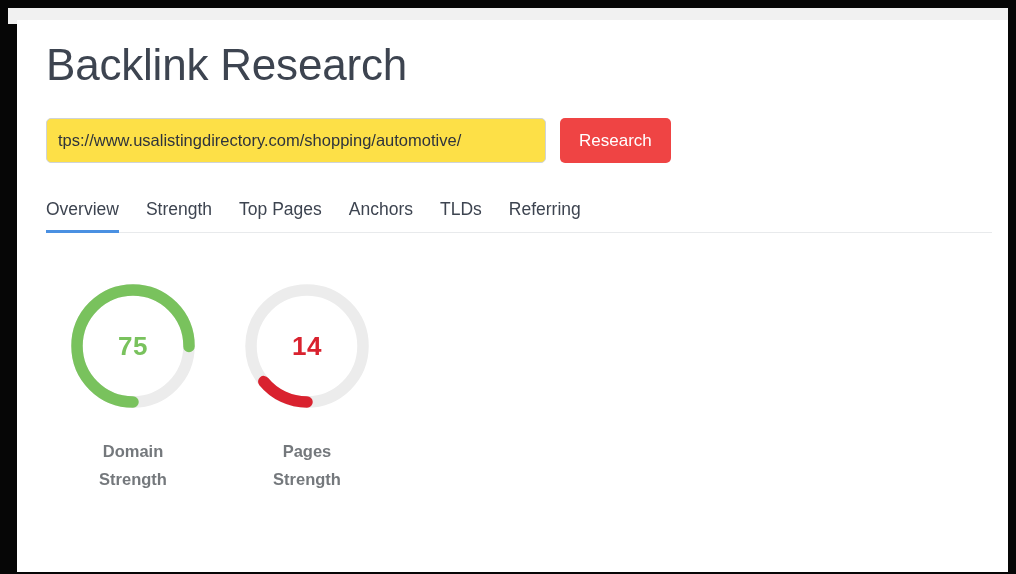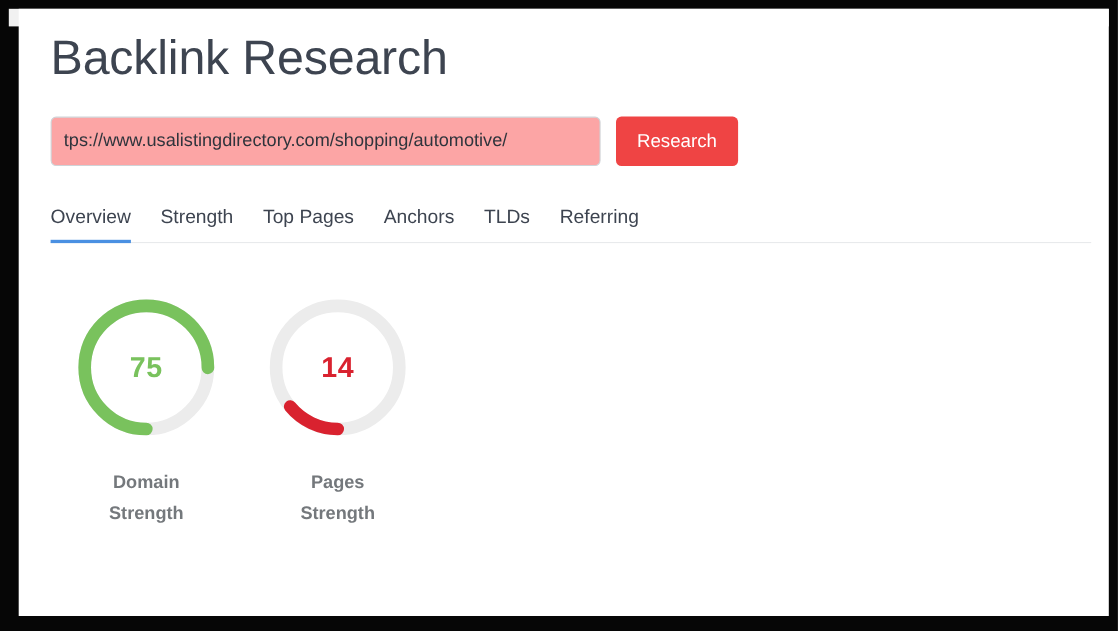--- a/index.html
+++ b/index.html
@@ -30,21 +30,21 @@
     top: 8px;
     width: 1000px;
     height: 16px;
     background: #f1f1f1;
   }
 
   
   #page {
     position: absolute;
     left: 17px;
-    top: 8px;
+    top: 20px;
     width: 991px;
     height: 552px;
     background: #ffffff;
     box-sizing: border-box;
     overflow: hidden;
   }
 
   .inner {
     position: absolute;
     left: 29px;
@@ -79,21 +79,21 @@
   .url-input {
     width: 500px;
     height: 45px;
     box-sizing: border-box;
     border: 1px solid #cfd3d7;
     border-radius: 5px;
     padding: 0 11px;
     font-size: 16.5px;
     color: #2f343c;
     font-family: "Liberation Sans", sans-serif;
-    background: #fca5a5;
+    background: #fde047;
     outline: none;
   }
 
   .research-button {
     margin-left: 14px;
     height: 45px;
     padding: 0 19px;
     border: none;
     border-radius: 5px;
     background: #fbbe52;

